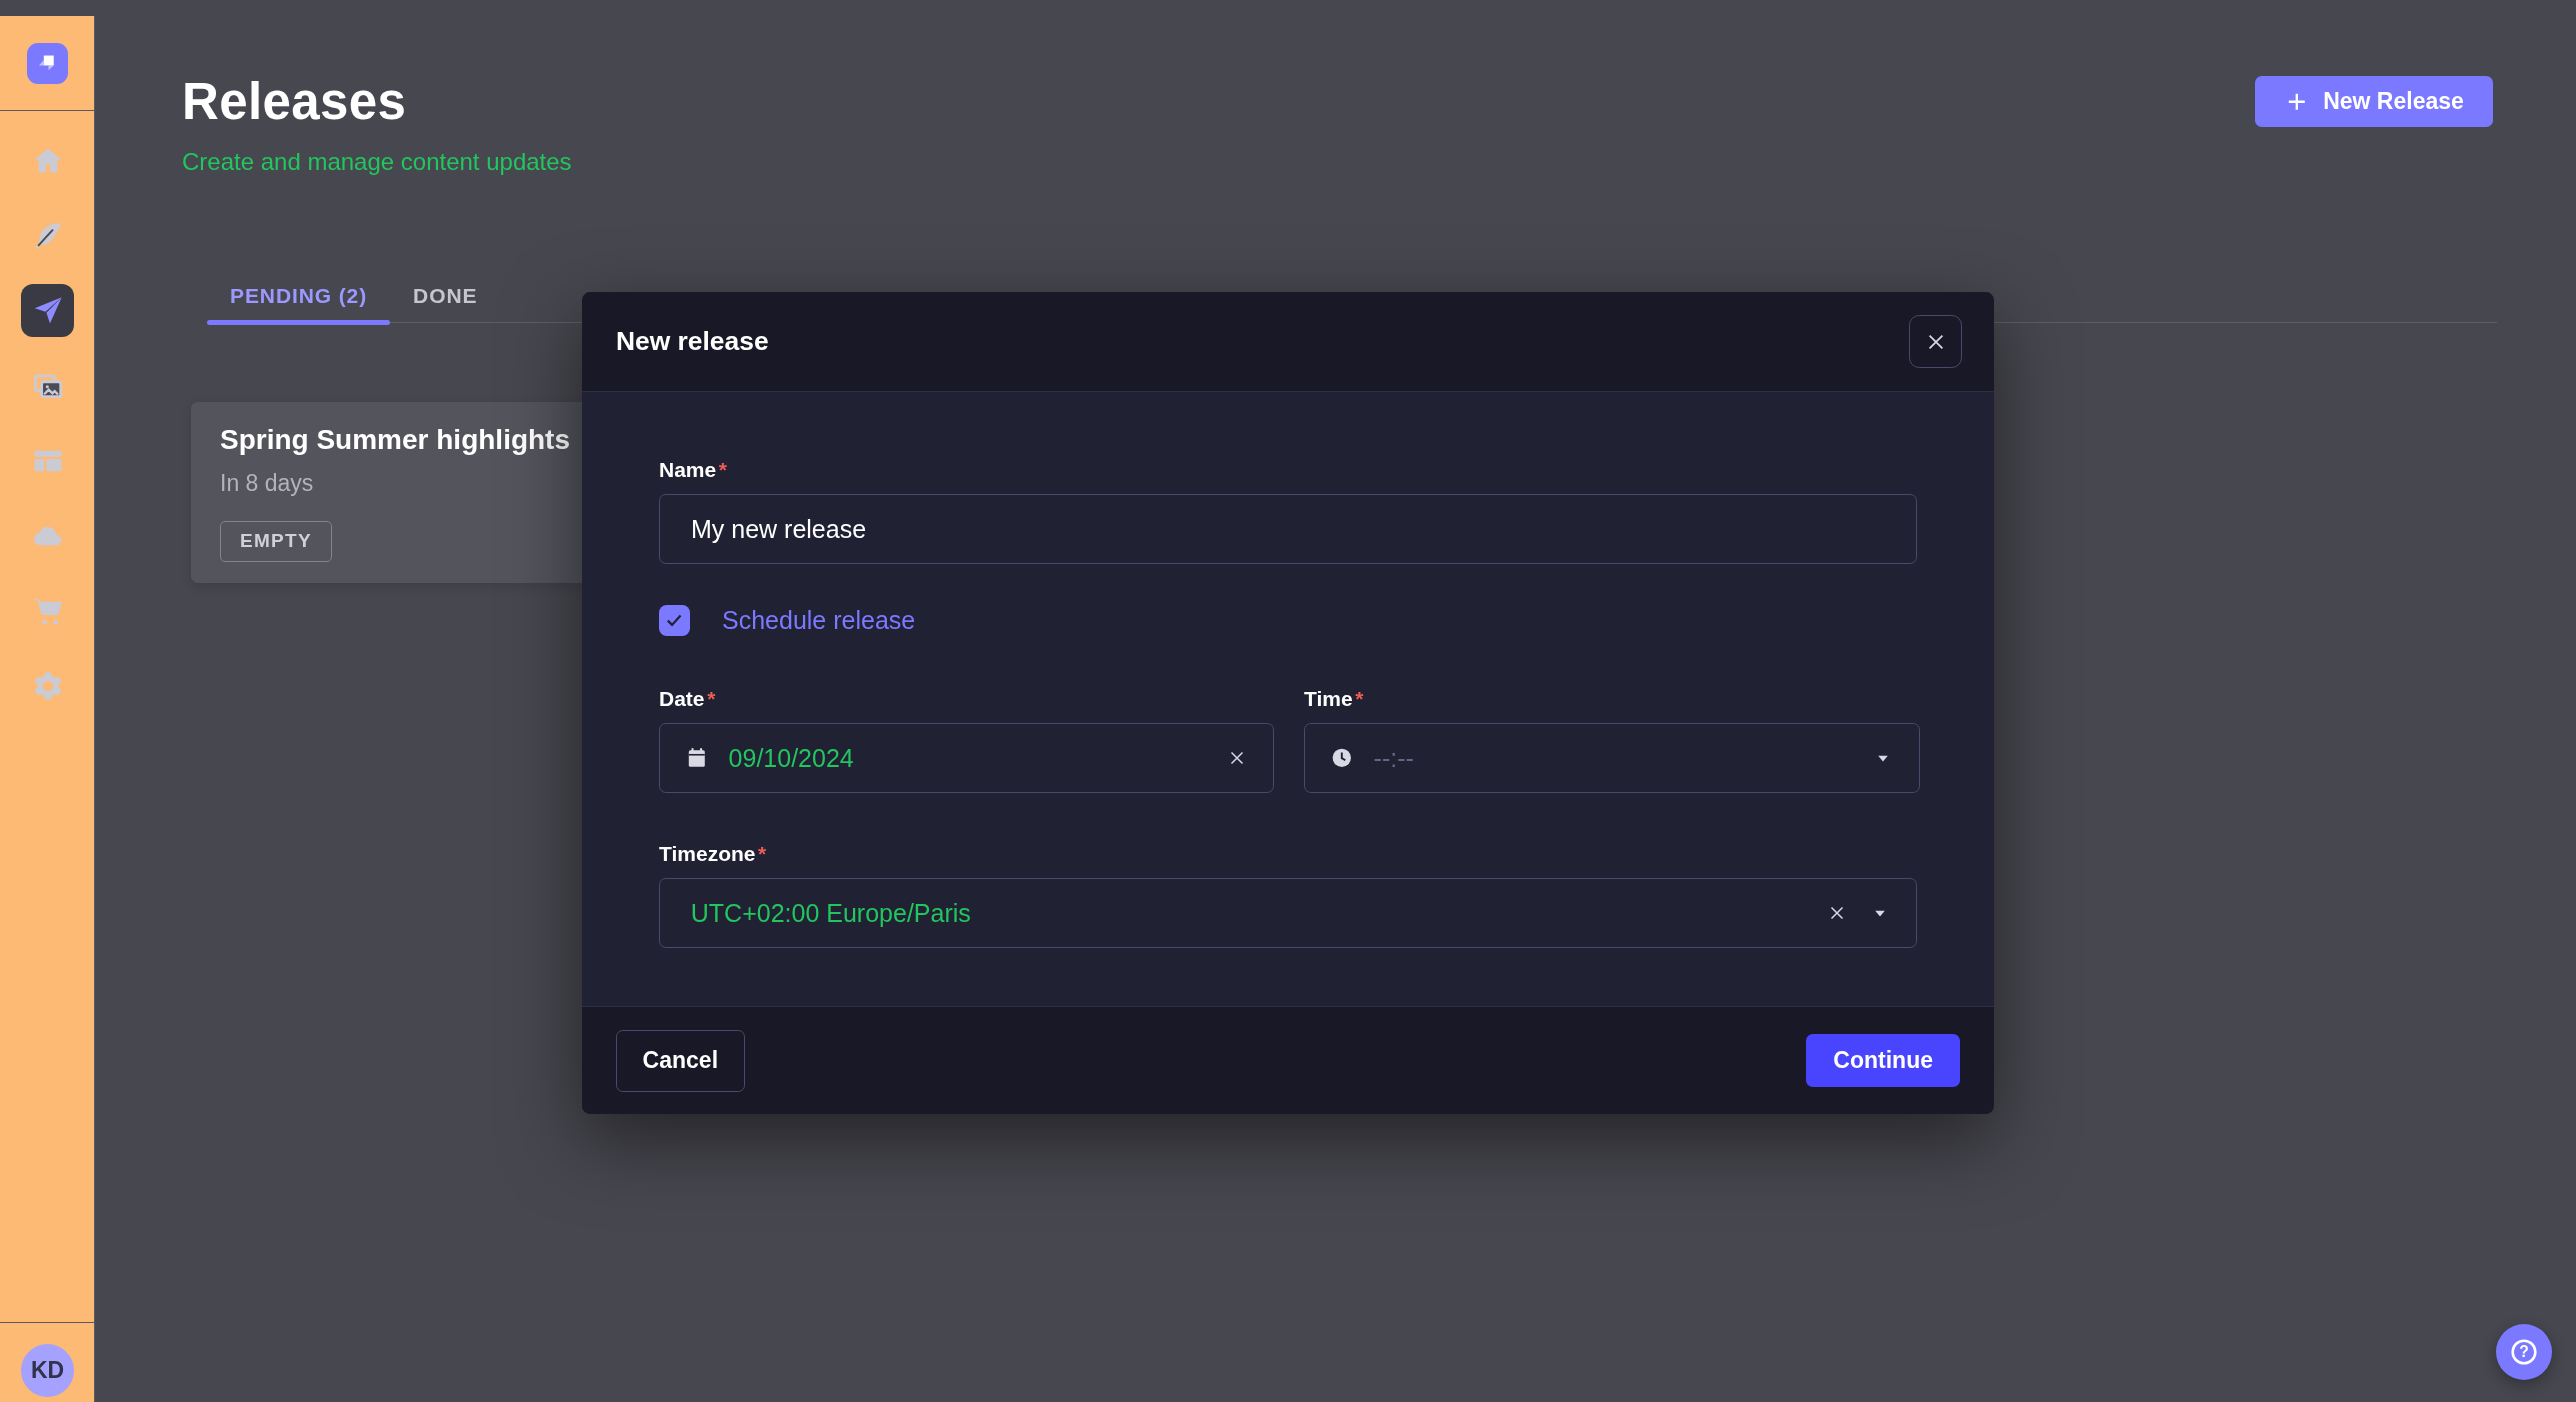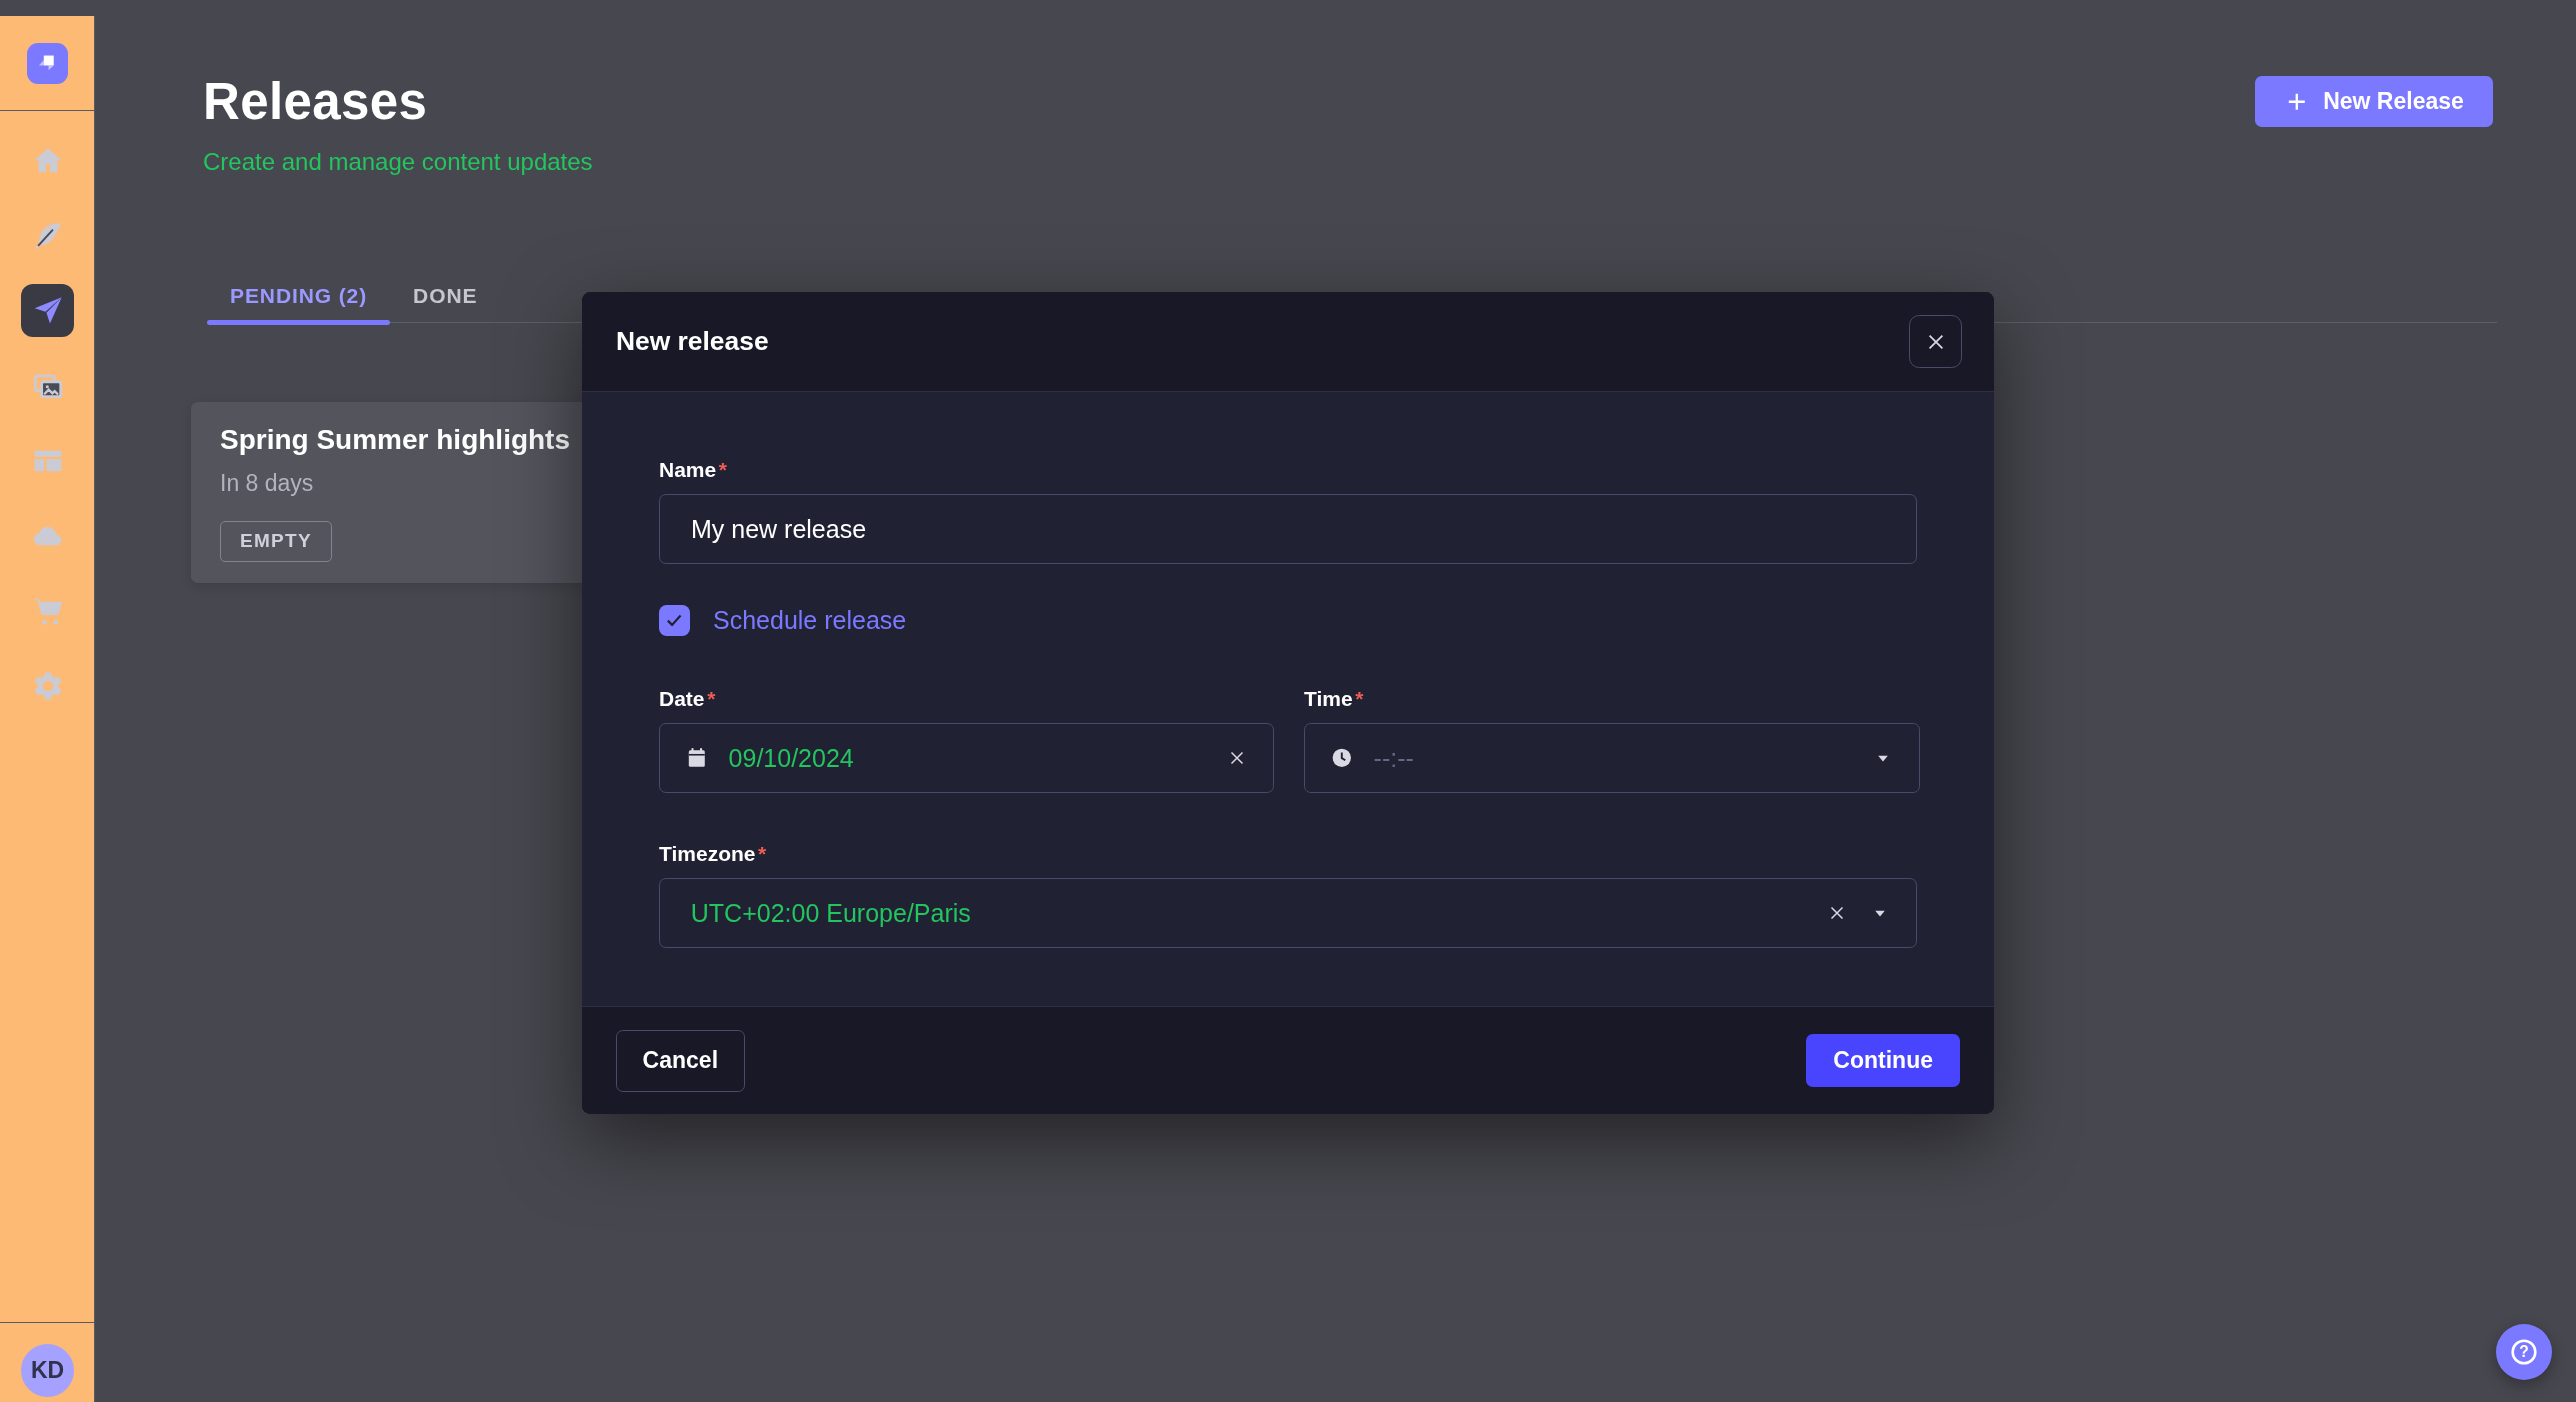--- a/index.html
+++ b/index.html
@@ -36,21 +36,21 @@
     border-top:1.7px solid #5a5a63;
     display:flex; align-items:center; justify-content:center;
   }
   .avatar {
     width:53px; height:53px; border-radius:50%; background:#a5a1ff;
     color:#32324d; font-size:23px; font-weight:700;
     display:flex; align-items:center; justify-content:center; cursor:pointer;
   }
 
   
-  .page-header { position:absolute; left:203px; top:72px; }
+  .page-header { position:absolute; left:182px; top:72px; }
   .page-title { font-size:51px; font-weight:700; color:#ffffff; letter-spacing:0.4px; }
   .page-subtitle { margin-top:17px; font-size:24px; color:#22c55e; }
   .new-release-btn {
     position:absolute; left:2255px; top:76px; height:51px; padding:0 29px;
     background:#7b79ff; border:none; border-radius:6.8px; cursor:pointer;
     display:flex; align-items:center; gap:13.6px;
     color:#fff; font-size:23px; font-weight:600;
     font-family:inherit;
   }
 
@@ -105,21 +105,21 @@
   }
   .modal-body { flex:1; background:#212134; padding:66px 77px 0 77px; }
   .field-label { font-size:21px; font-weight:600; color:#ffffff; }
   .req { color:#ee5e52; margin-left:2.6px; }
   .text-input {
     margin-top:12px; width:100%; height:70px;
     background:#212134; border:1.7px solid #4a4a6a; border-radius:6.8px;
     color:#ffffff; font-size:25px; padding:0 31px; font-family:inherit;
     outline:none;
   }
-  .checkbox-row { margin-top:41px; display:flex; align-items:center; gap:23px; cursor:pointer; }
+  .checkbox-row { margin-top:41px; display:flex; align-items:center; gap:32px; cursor:pointer; }
   .checkbox {
     width:31px; height:31px; border-radius:7.7px; background:#7b79ff;
     display:flex; align-items:center; justify-content:center; flex:0 0 31px;
   }
   .checkbox-label { font-size:25px; color:#7b79ff; font-weight:500; }
   .two-col { margin-top:51px; display:grid; grid-template-columns:615px 616px; column-gap:30px; }
   .picker {
     margin-top:12px; height:70px; background:#212134;
     border:1.7px solid #4a4a6a; border-radius:6.8px; cursor:pointer;
     display:flex; align-items:center; padding:0 24px; gap:19px;

